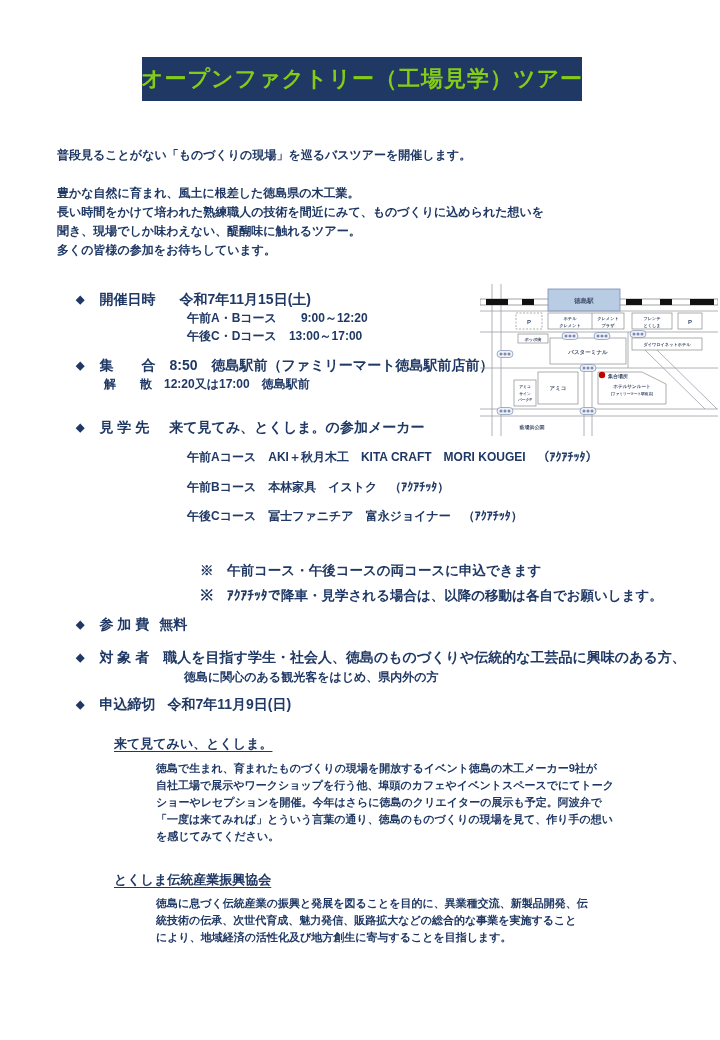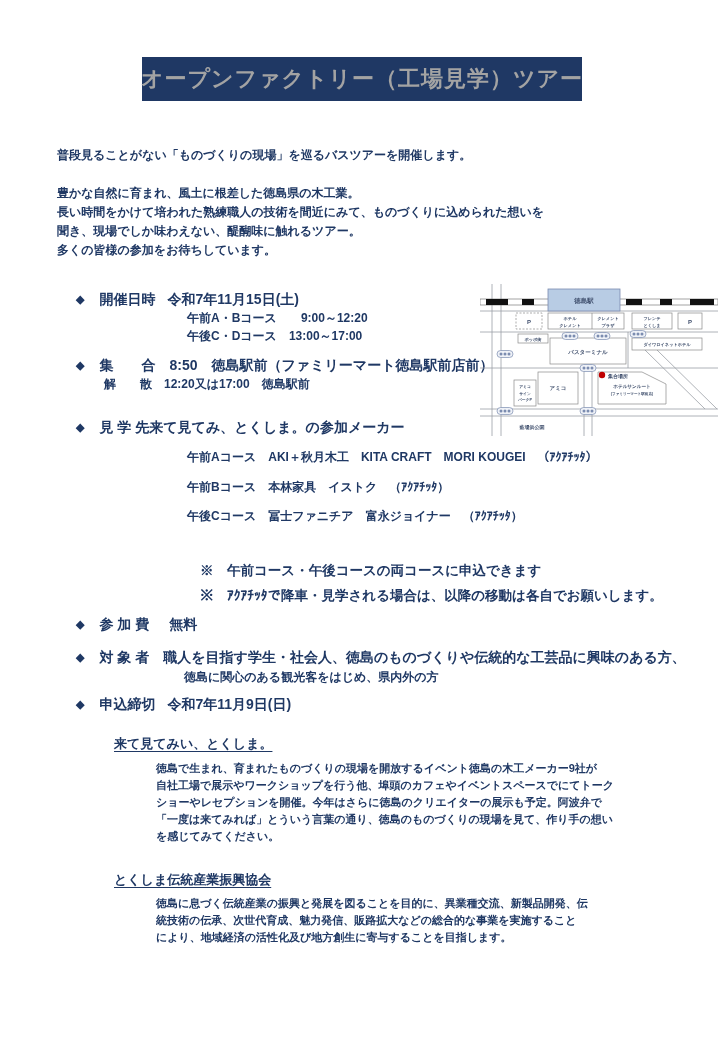--- a/index.html
+++ b/index.html
@@ -5,21 +5,21 @@
   html,body { margin:0; padding:0; background:#ffffff; }
   .page {
     position:relative; width:720px; height:1040px; background:#ffffff;
     color:#1f3864; font-family:"Liberation Sans", sans-serif; font-weight:bold;
     overflow:hidden;
   }
   .abs { position:absolute; white-space:nowrap; }
   .fs14 { font-size:12px; line-height:19px; }
   .title-box {
     left:142px; top:57px; width:440px; height:44px;
-    background:#1f3864; color:#a3a3a3;
+    background:#1f3864; color:#84cc16;
     display:flex; align-items:center; justify-content:center;
     font-size:22px; letter-spacing:1px;
   }
   .desc-line { height:19px; }
   .brow { display:flex; align-items:flex-start; font-size:14px; }
   .dia { font-size:11px; line-height:17px; margin-right:15px; }
   .blabel { display:inline-block; }
   .note { font-size:13.5px; }
   .sec-head {
     font-size:13px; text-decoration:underline; text-underline-offset:3px;margin-left:11px;
@@ -42,46 +42,46 @@
 
   <div class="abs" style="left:57px; top:184px;">
     <div class="fs14 desc-line">豊かな自然に育まれ、風土に根差した徳島県の木工業。</div>
     <div class="fs14 desc-line">長い時間をかけて培われた熟練職人の技術を間近にみて、ものづくりに込められた想いを</div>
     <div class="fs14 desc-line">聞き、現場でしか味わえない、醍醐味に触れるツアー。</div>
     <div class="fs14 desc-line">多くの皆様の参加をお待ちしています。</div>
   </div>
 
   <div class="abs brow" style="left:76px; top:291px;">
     <span class="dia">◆</span>
-    <span class="blabel" style="margin-right:12px;">開催日時</span>
+    <span class="blabel" style="margin-right:24px;">開催日時</span>
     <span>令和7年11月15日(土)</span>
   </div>
   <div class="abs fs14" style="left:187px; top:309px;">午前A・Bコース　　9:00～12:20</div>
   <div class="abs fs14" style="left:187px; top:327px;">午後C・Dコース　13:00～17:00</div>
 
   <div class="abs brow" style="left:76px; top:357px;">
     <span class="dia">◆</span>
     <span>集　　合　8:50　徳島駅前（ファミリーマート徳島駅前店前）</span>
   </div>
   <div class="abs fs14" style="left:104px; top:375px;">解　　散　12:20又は17:00　徳島駅前</div>
 
   <div class="abs brow" style="left:76px; top:419px;">
     <span class="dia">◆</span>
-    <span class="blabel" style="">見 学 先</span>
+    <span class="blabel" style="margin-right:20px;">見 学 先</span>
     <span>来て見てみ、とくしま。の参加メーカー</span>
   </div>
   <div class="abs fs14" style="left:187px; top:448px;">午前Aコース　AKI＋秋月木工　KITA CRAFT　MORI KOUGEI　（ｱｸｱﾁｯﾀ）</div>
   <div class="abs fs14" style="left:187px; top:478px;">午前Bコース　本林家具　イストク　（ｱｸｱﾁｯﾀ）</div>
   <div class="abs fs14" style="left:187px; top:507px;">午後Cコース　冨士ファニチア　富永ジョイナー　（ｱｸｱﾁｯﾀ）</div>
   <div class="abs note" style="left:200px; top:562px;">※　午前コース・午後コースの両コースに申込できます</div>
   <div class="abs note" style="left:200px; top:587px;">※　ｱｸｱﾁｯﾀで降車・見学される場合は、以降の移動は各自でお願いします。</div>
 
   <div class="abs brow" style="left:76px; top:616px;">
     <span class="dia">◆</span>
-    <span class="blabel" style="margin-right:20px;">参 加 費</span>
+    <span class="blabel" style="margin-right:10px;">参 加 費</span>
     <span>無料</span>
   </div>
 
   <div class="abs brow" style="left:76px; top:649px;">
     <span class="dia">◆</span>
     <span class="blabel" style="margin-right:14px;">対 象 者</span>
     <span>職人を目指す学生・社会人、徳島のものづくりや伝統的な工芸品に興味のある方、</span>
   </div>
   <div class="abs fs14" style="left:184px; top:668px;font-family:Liberation Serif, serif;">徳島に関心のある観光客をはじめ、県内外の方</div>
 

